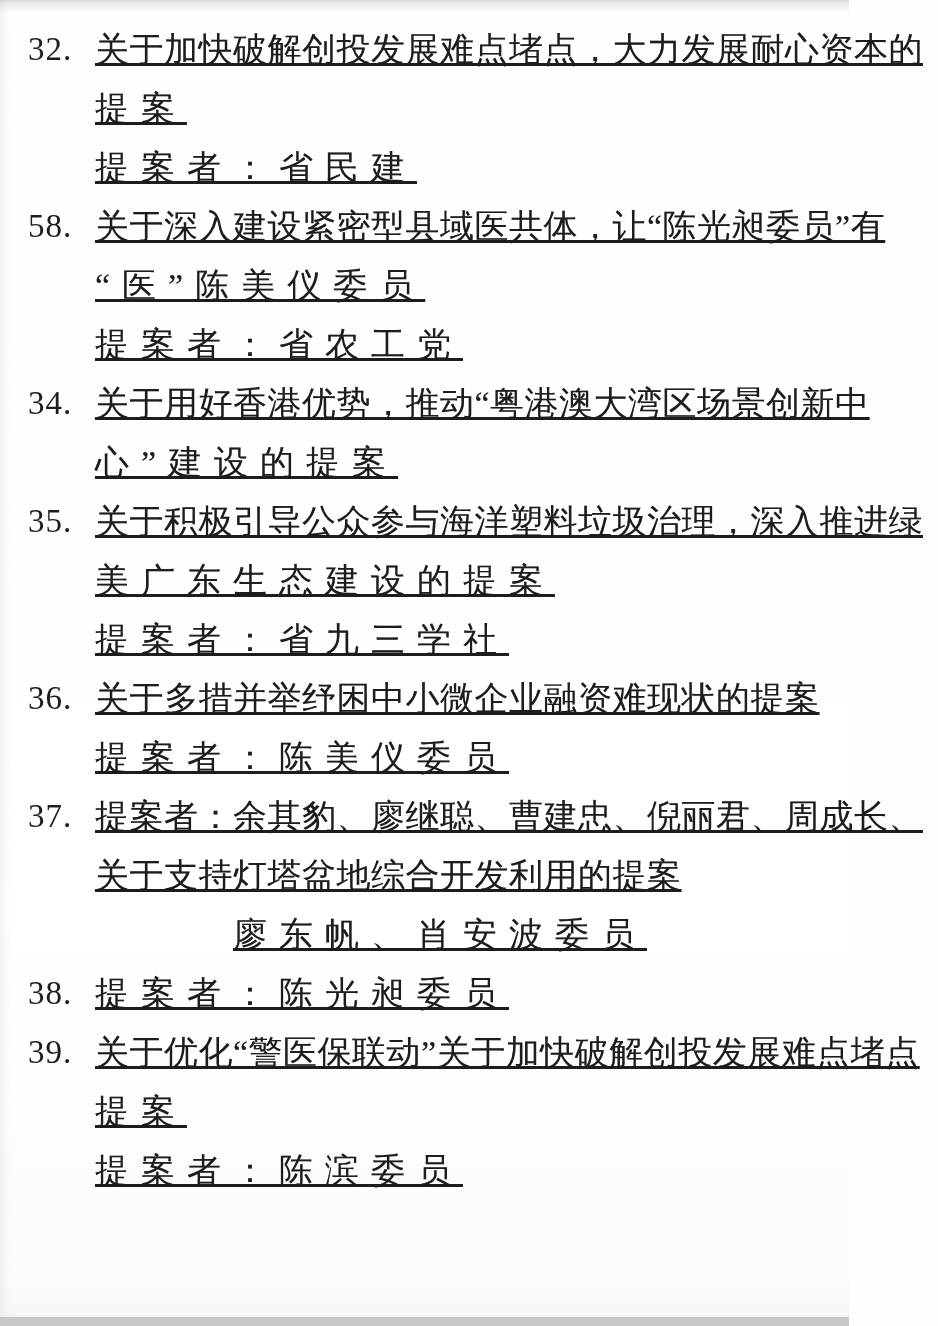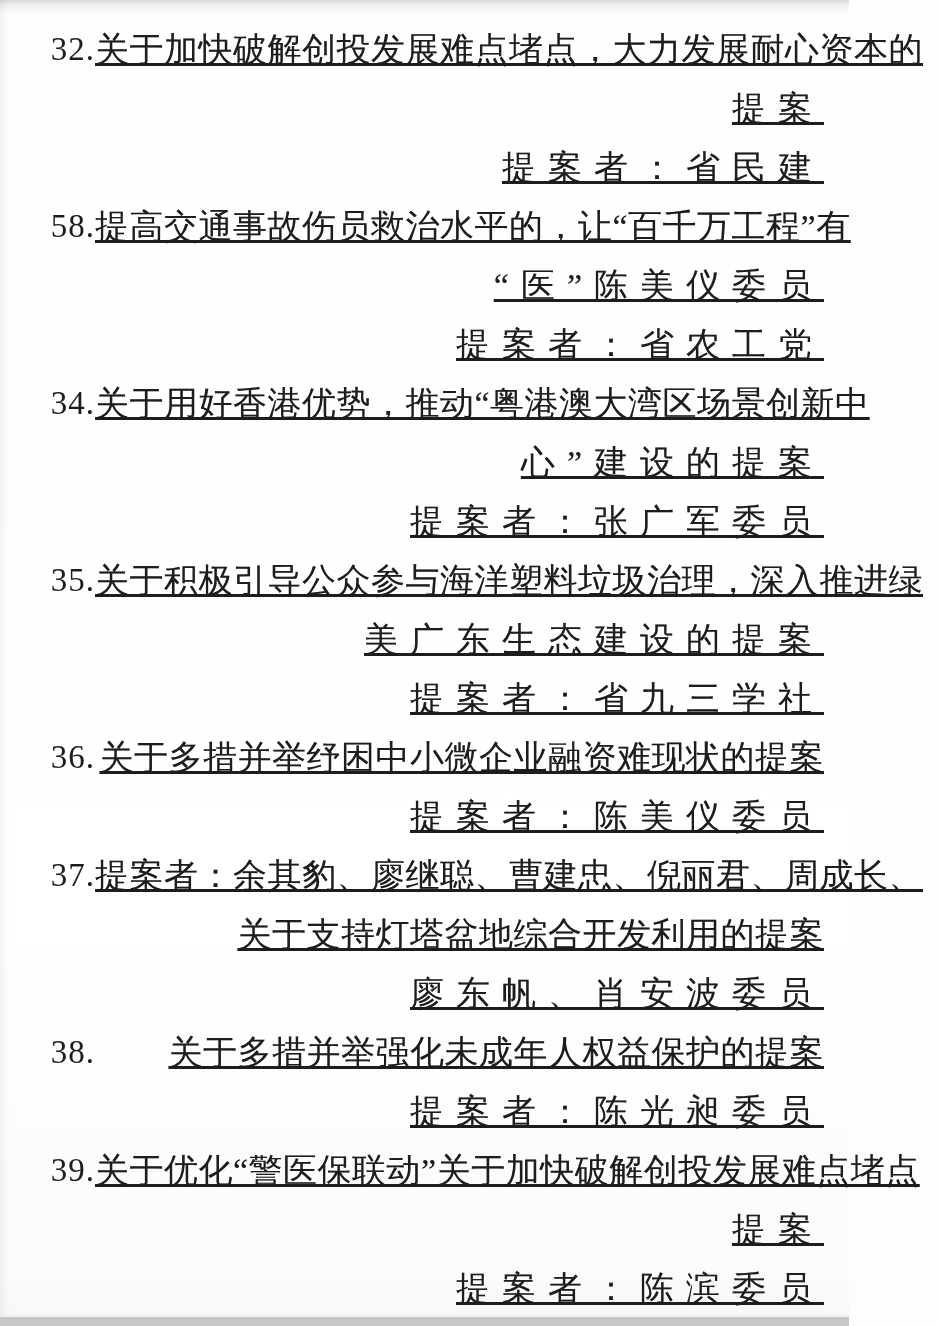--- a/index.html
+++ b/index.html
@@ -11,21 +11,20 @@
     height: 1326px;
     background: #fdfdfd;
     overflow: hidden;
     font-family: "Liberation Serif", "DejaVu Serif", serif;
   }
   .page {
     position: relative;
     width: 849px;
     height: 1326px;
     background: linear-gradient(180deg, #fefefe 0%, #ffffff 70%, #fbfbfb 96%, #f7f7f7 100%);
-    text-align: right;
   }
   
   .edge-top {
     position: absolute;
     top: 0; left: 0; right: 0;
     height: 14px;
     background: linear-gradient(180deg, #d9d9d9 0px, #ededed 4px, rgba(253,253,253,0) 14px);
     pointer-events: none;
   }
   .edge-left {
@@ -80,31 +79,30 @@
         <div class="num">32.</div>
         <div class="content">
           <div class="line normal">关于加快破解创投发展难点堵点，大力发展耐心资本的</div>
           <div class="line wide">提案</div>
           <div class="line wide">提案者：省民建</div>
         </div>
       </div>
       <div class="item">
         <div class="num">58.</div>
         <div class="content">
-          <div class="line normal">提高交通事故伤员救治水平的，让“百千万工程”有</div>
+          <div class="line normal">关于深入建设紧密型县域医共体，让“陈光昶委员”有</div>
           <div class="line wide">“医”陈美仪委员</div>
           <div class="line wide">提案者：省农工党</div>
         </div>
       </div>
       <div class="item">
         <div class="num">34.</div>
         <div class="content">
           <div class="line normal">关于用好香港优势，推动“粤港澳大湾区场景创新中</div>
           <div class="line wide">心”建设的提案</div>
-          <div class="line wide">提案者：张广军委员</div>
         </div>
       </div>
       <div class="item">
         <div class="num">35.</div>
         <div class="content">
           <div class="line normal">关于积极引导公众参与海洋塑料垃圾治理，深入推进绿</div>
           <div class="line wide">美广东生态建设的提案</div>
           <div class="line wide">提案者：省九三学社</div>
         </div>
       </div>
@@ -119,21 +117,20 @@
         <div class="num">37.</div>
         <div class="content">
           <div class="line normal">提案者：余其豹、廖继聪、曹建忠、倪丽君、周成长、</div>
           <div class="line normal">关于支持灯塔盆地综合开发利用的提案</div>
           <div class="line wide" style="margin-left: 138px;">廖东帆、肖安波委员</div>
         </div>
       </div>
       <div class="item">
         <div class="num">38.</div>
         <div class="content">
-          <div class="line normal">关于多措并举强化未成年人权益保护的提案</div>
           <div class="line wide">提案者：陈光昶委员</div>
         </div>
       </div>
       <div class="item">
         <div class="num">39.</div>
         <div class="content">
           <div class="line normal">关于优化“警医保联动”关于加快破解创投发展难点堵点</div>
           <div class="line wide">提案</div>
           <div class="line wide">提案者：陈滨委员</div>
         </div>

